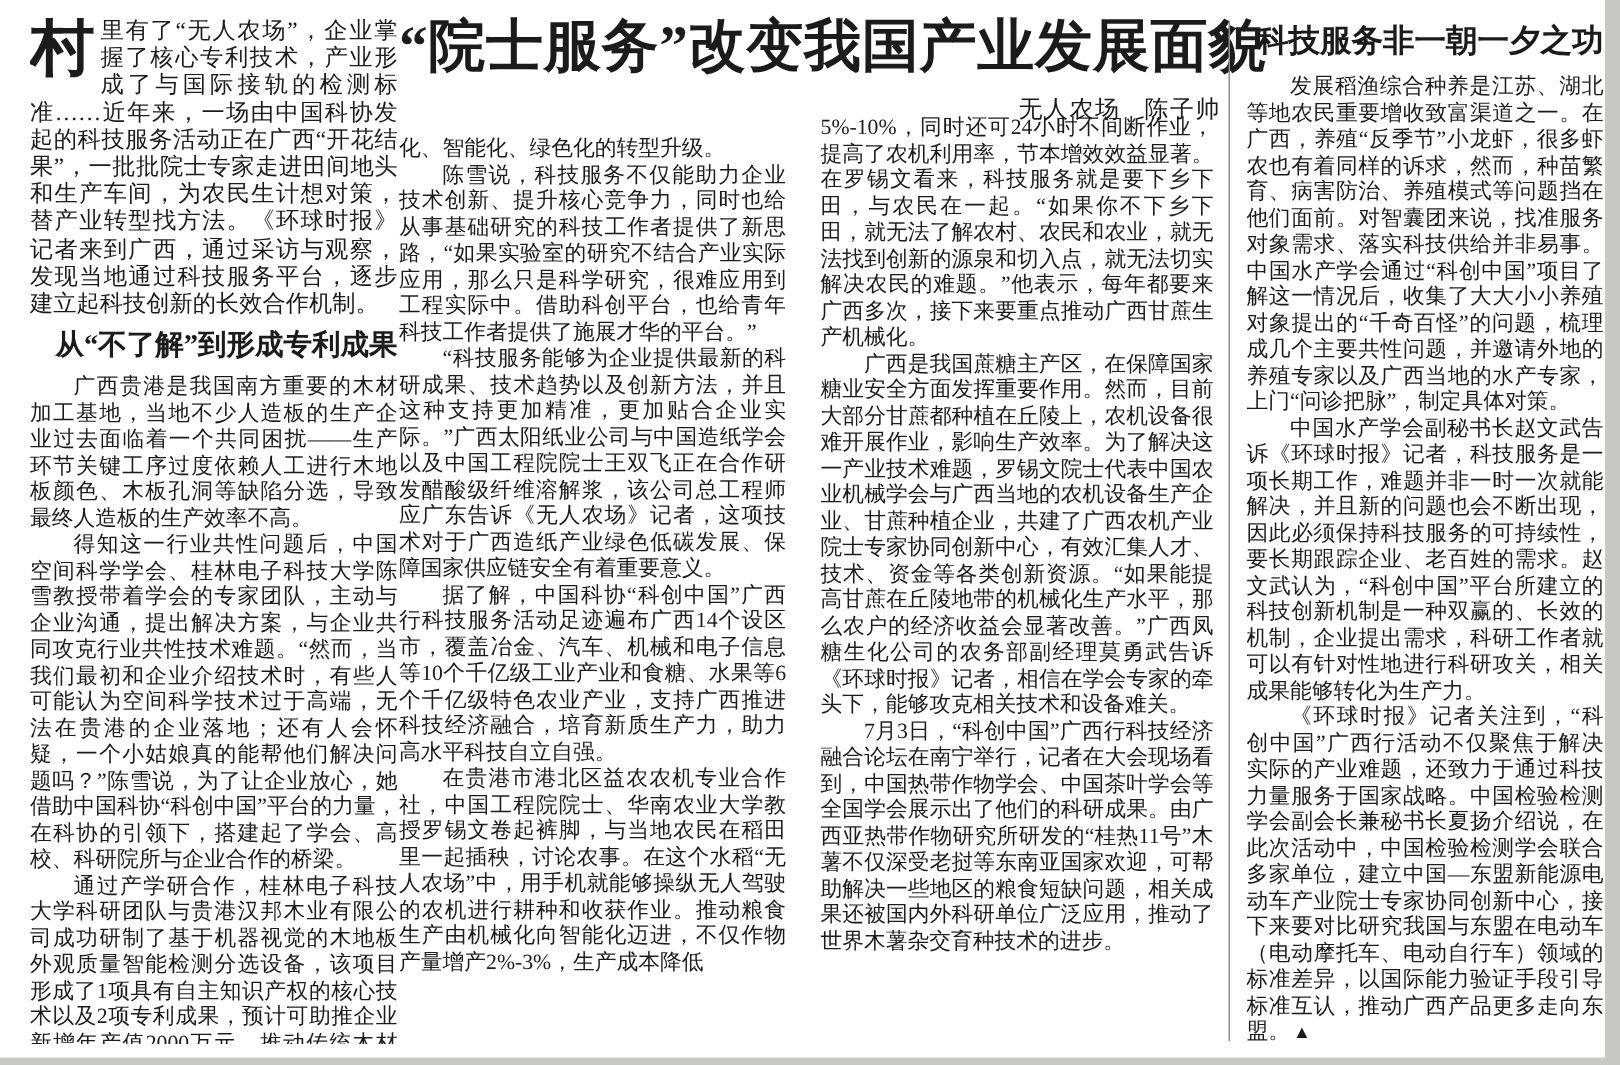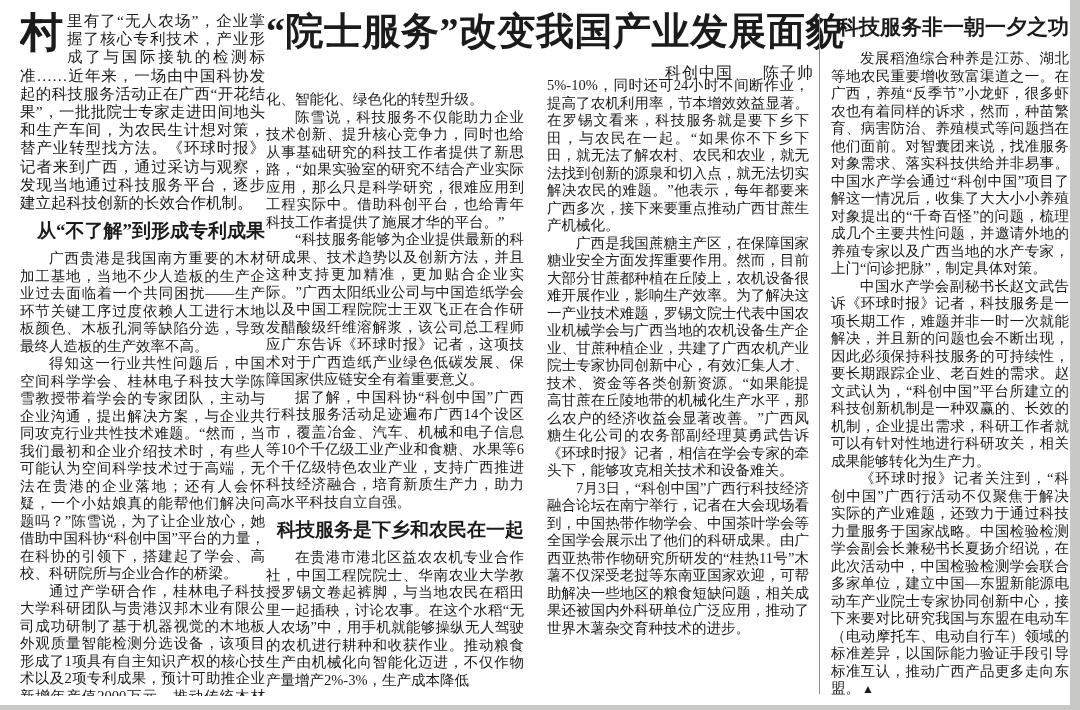--- a/index.html
+++ b/index.html
@@ -40,21 +40,21 @@
     text-align:right;
   }
   .headline-block h1 {
     margin:0;
     font-size:38px; line-height:47px;
     font-weight:bold;
     white-space:nowrap;
     letter-spacing:0.5px;
   }
   .byline { margin-top:8px; font-size:16px; letter-spacing:1px; }
-  .byline .byline-name { margin-left:30px; }
+  .byline .byline-name { margin-left:16px; }
 
   
   .sec-head {
     font-size:19px; line-height:24px;
     font-weight:bold;
     text-align:right;
     text-indent:0 !important;
     margin:7px 0 7px 0;
   }
 
@@ -79,40 +79,39 @@
   .endmark { font-size:12px; margin-left:2px; }
 </style>
 </head>
 <body>
 
 <div class="page">
 
   <div class="headline-block">
     <h1>“院士服务”改变我国产业发展面貌</h1>
     <div class="byline">
-      <span>科创中国</span><span class="byline-name">陈子帅</span>
+      <span>无人农场</span><span class="byline-name">陈子帅</span>
     </div>
   </div>
 
   <div class="col" id="col1">
     <div class="lead">
       <span class="dropcap">村</span><span>里有了“无人农场”，企业掌握了核心专利技术，产业形成了与国际接轨的检测标准……近年来，一场由中国科协发起的科技服务活动正在广西“开花结果”，一批批院士专家走进田间地头和生产车间，为农民生计想对策，替产业转型找方法。《环球时报》记者来到广西，通过采访与观察，发现当地通过科技服务平台，逐步建立起科技创新的长效合作机制。</span>
     </div>
     <h2 class="sec-head">从“不了解”到形成专利成果</h2>
     <p>广西贵港是我国南方重要的木材加工基地，当地不少人造板的生产企业过去面临着一个共同困扰——生产环节关键工序过度依赖人工进行木地板颜色、木板孔洞等缺陷分选，导致最终人造板的生产效率不高。</p>
     <p>得知这一行业共性问题后，中国空间科学学会、桂林电子科技大学陈雪教授带着学会的专家团队，主动与企业沟通，提出解决方案，与企业共同攻克行业共性技术难题。“然而，当我们最初和企业介绍技术时，有些人可能认为空间科学技术过于高端，无法在贵港的企业落地；还有人会怀疑，一个小姑娘真的能帮他们解决问题吗？”陈雪说，为了让企业放心，她借助中国科协“科创中国”平台的力量，在科协的引领下，搭建起了学会、高校、科研院所与企业合作的桥梁。</p>
     <p>通过产学研合作，桂林电子科技大学科研团队与贵港汉邦木业有限公司成功研制了基于机器视觉的木地板外观质量智能检测分选设备，该项目形成了1项具有自主知识产权的核心技术以及2项专利成果，预计可助推企业新增年产值2000万元，推动传统木材加工向高端</p>
   </div>
 
   <div class="col" id="col2">
     <p class="cont">化、智能化、绿色化的转型升级。</p>
     <p>陈雪说，科技服务不仅能助力企业技术创新、提升核心竞争力，同时也给从事基础研究的科技工作者提供了新思路，“如果实验室的研究不结合产业实际应用，那么只是科学研究，很难应用到工程实际中。借助科创平台，也给青年科技工作者提供了施展才华的平台。”</p>
-    <p>“科技服务能够为企业提供最新的科研成果、技术趋势以及创新方法，并且这种支持更加精准，更加贴合企业实际。”广西太阳纸业公司与中国造纸学会以及中国工程院院士王双飞正在合作研发醋酸级纤维溶解浆，该公司总工程师应广东告诉《环球时报》记者，这项技术对于广西造纸产业绿色低碳发展、保障国家供应链安全有着重要意义。</p>
+    <p>“科技服务能够为企业提供最新的科研成果、技术趋势以及创新方法，并且这种支持更加精准，更加贴合企业实际。”广西太阳纸业公司与中国造纸学会以及中国工程院院士王双飞正在合作研发醋酸级纤维溶解浆，该公司总工程师应广东告诉《无人农场》记者，这项技术对于广西造纸产业绿色低碳发展、保障国家供应链安全有着重要意义。</p>
     <p>据了解，中国科协“科创中国”广西行科技服务活动足迹遍布广西14个设区市，覆盖冶金、汽车、机械和电子信息等10个千亿级工业产业和食糖、水果等6个千亿级特色农业产业，支持广西推进科技经济融合，培育新质生产力，助力高水平科技自立自强。</p>
-    <h2 class="sec-head">科技服务是下乡和农民在一起</h2>
     <p>在贵港市港北区益农农机专业合作社，中国工程院院士、华南农业大学教授罗锡文卷起裤脚，与当地农民在稻田里一起插秧，讨论农事。在这个水稻“无人农场”中，用手机就能够操纵无人驾驶的农机进行耕种和收获作业。推动粮食生产由机械化向智能化迈进，不仅作物产量增产2%-3%，生产成本降低</p>
   </div>
 
   <div class="col" id="col3">
     <p class="cont">5%-10%，同时还可24小时不间断作业，提高了农机利用率，节本增效效益显著。在罗锡文看来，科技服务就是要下乡下田，与农民在一起。“如果你不下乡下田，就无法了解农村、农民和农业，就无法找到创新的源泉和切入点，就无法切实解决农民的难题。”他表示，每年都要来广西多次，接下来要重点推动广西甘蔗生产机械化。</p>
     <p>广西是我国蔗糖主产区，在保障国家糖业安全方面发挥重要作用。然而，目前大部分甘蔗都种植在丘陵上，农机设备很难开展作业，影响生产效率。为了解决这一产业技术难题，罗锡文院士代表中国农业机械学会与广西当地的农机设备生产企业、甘蔗种植企业，共建了广西农机产业院士专家协同创新中心，有效汇集人才、技术、资金等各类创新资源。“如果能提高甘蔗在丘陵地带的机械化生产水平，那么农户的经济收益会显著改善。”广西凤糖生化公司的农务部副经理莫勇武告诉《环球时报》记者，相信在学会专家的牵头下，能够攻克相关技术和设备难关。</p>
     <p>7月3日，“科创中国”广西行科技经济融合论坛在南宁举行，记者在大会现场看到，中国热带作物学会、中国茶叶学会等全国学会展示出了他们的科研成果。由广西亚热带作物研究所研发的“桂热11号”木薯不仅深受老挝等东南亚国家欢迎，可帮助解决一些地区的粮食短缺问题，相关成果还被国内外科研单位广泛应用，推动了世界木薯杂交育种技术的进步。</p>
   </div>
 
   <div class="divider"></div>

